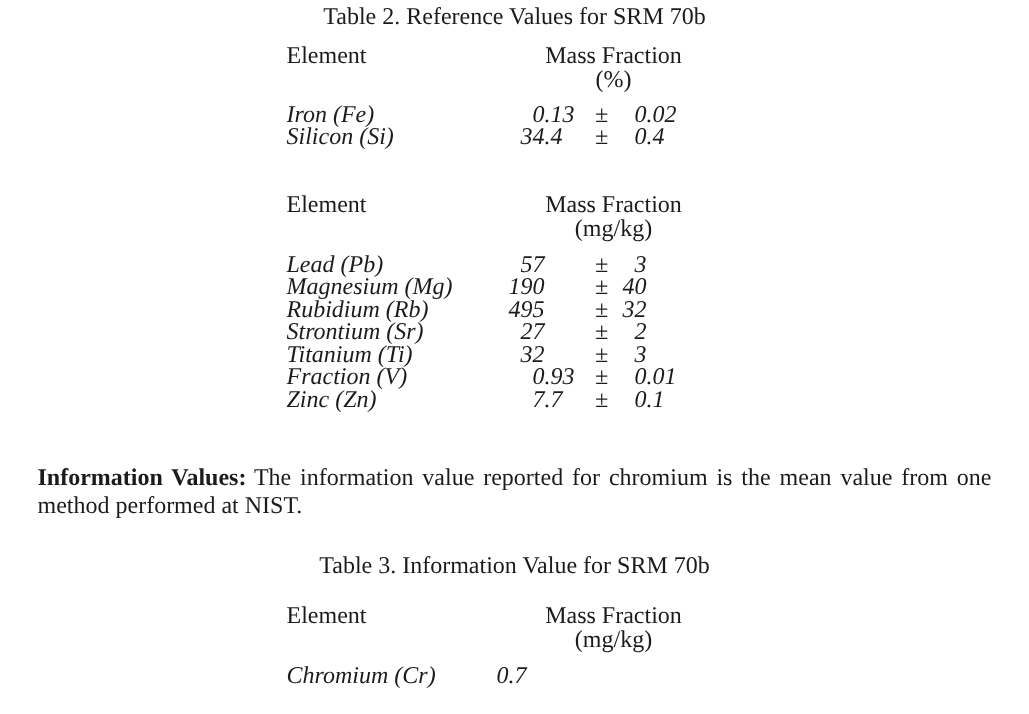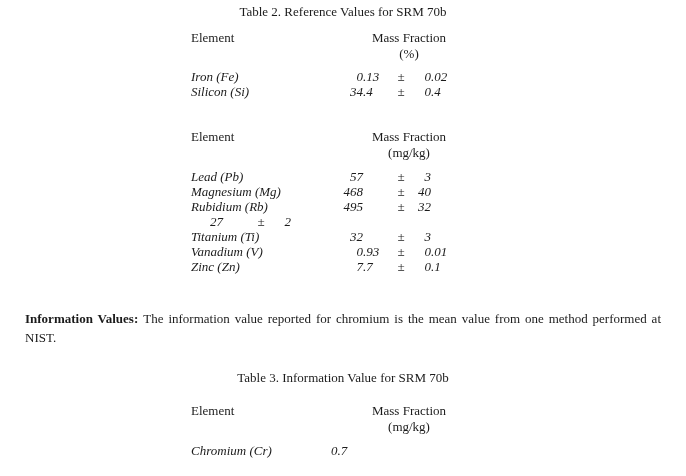--- a/index.html
+++ b/index.html
@@ -6,21 +6,21 @@
     margin: 0;
     padding: 0;
     background: #ffffff;
   }
   .page {
     position: relative;
     width: 686px;
     height: 476px;
     background: #ffffff;
     font-family: "Liberation Serif", "DejaVu Serif", serif;
-    font-size: 13px;
+    font-size: 16px;
     color: #1b1b1b;
     overflow: hidden;
   }
   .doc-title {
     position: absolute;
     left: 0;
     width: 686px;
     text-align: center;
     line-height: 15px;
     white-space: nowrap;
@@ -131,21 +131,21 @@
           </span>
         <span class="col-pm">±</span>
         <span class="unc dec">
             <span class="ip">3</span>
             <span class="fp"></span>
           </span>
       </div>
       <div class="trow">
         <span class="col-el">Magnesium (Mg)</span>
         <span class="val dec">
-            <span class="ip">468</span>
+            <span class="ip">190</span>
             <span class="fp"></span>
           </span>
         <span class="col-pm">±</span>
         <span class="unc dec">
             <span class="ip">40</span>
             <span class="fp"></span>
           </span>
       </div>
       <div class="trow">
         <span class="col-el">Rubidium (Rb)</span>
@@ -153,20 +153,21 @@
             <span class="ip">495</span>
             <span class="fp"></span>
           </span>
         <span class="col-pm">±</span>
         <span class="unc dec">
             <span class="ip">32</span>
             <span class="fp"></span>
           </span>
       </div>
       <div class="trow">
+        <span class="col-el">Strontium (Sr)</span>
         <span class="val dec">
             <span class="ip">27</span>
             <span class="fp"></span>
           </span>
         <span class="col-pm">±</span>
         <span class="unc dec">
             <span class="ip">2</span>
             <span class="fp"></span>
           </span>
       </div>
@@ -176,21 +177,21 @@
             <span class="ip">32</span>
             <span class="fp"></span>
           </span>
         <span class="col-pm">±</span>
         <span class="unc dec">
             <span class="ip">3</span>
             <span class="fp"></span>
           </span>
       </div>
       <div class="trow">
-        <span class="col-el">Vanadium (V)</span>
+        <span class="col-el">Fraction (V)</span>
         <span class="val dec">
             <span class="ip">0</span>
             <span class="fp">.93</span>
           </span>
         <span class="col-pm">±</span>
         <span class="unc dec">
             <span class="ip">0</span>
             <span class="fp">.01</span>
           </span>
       </div>

